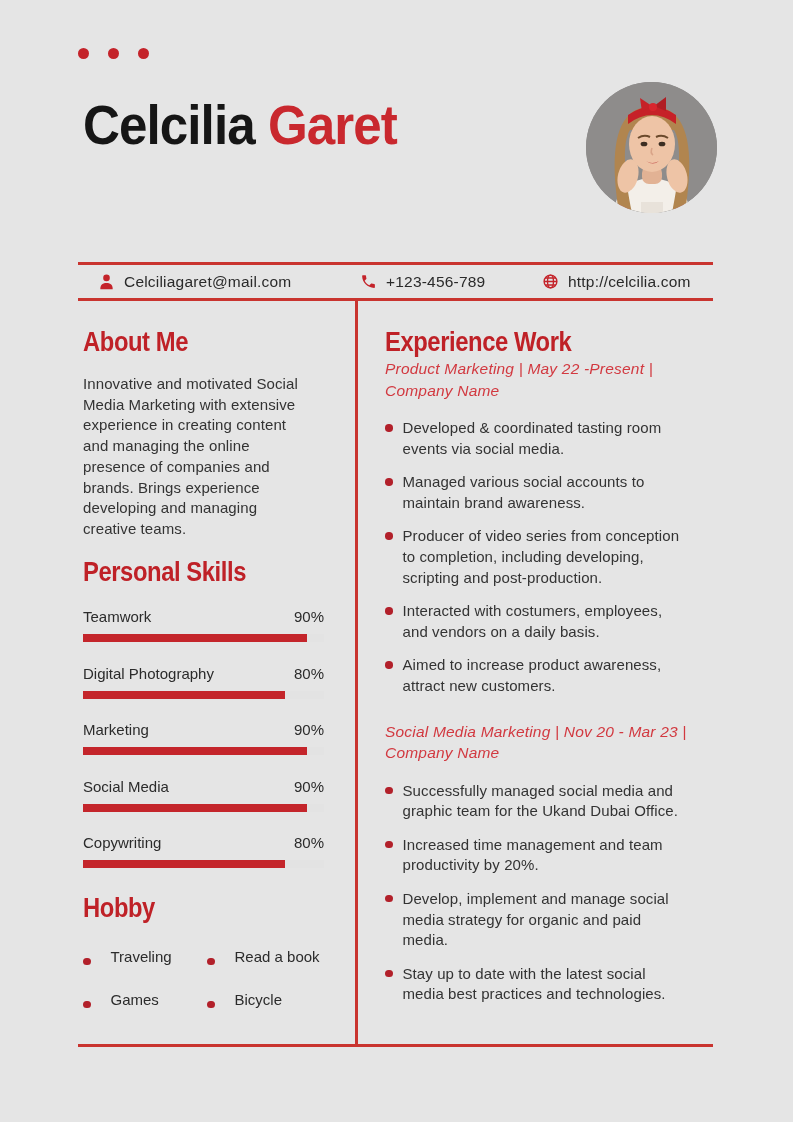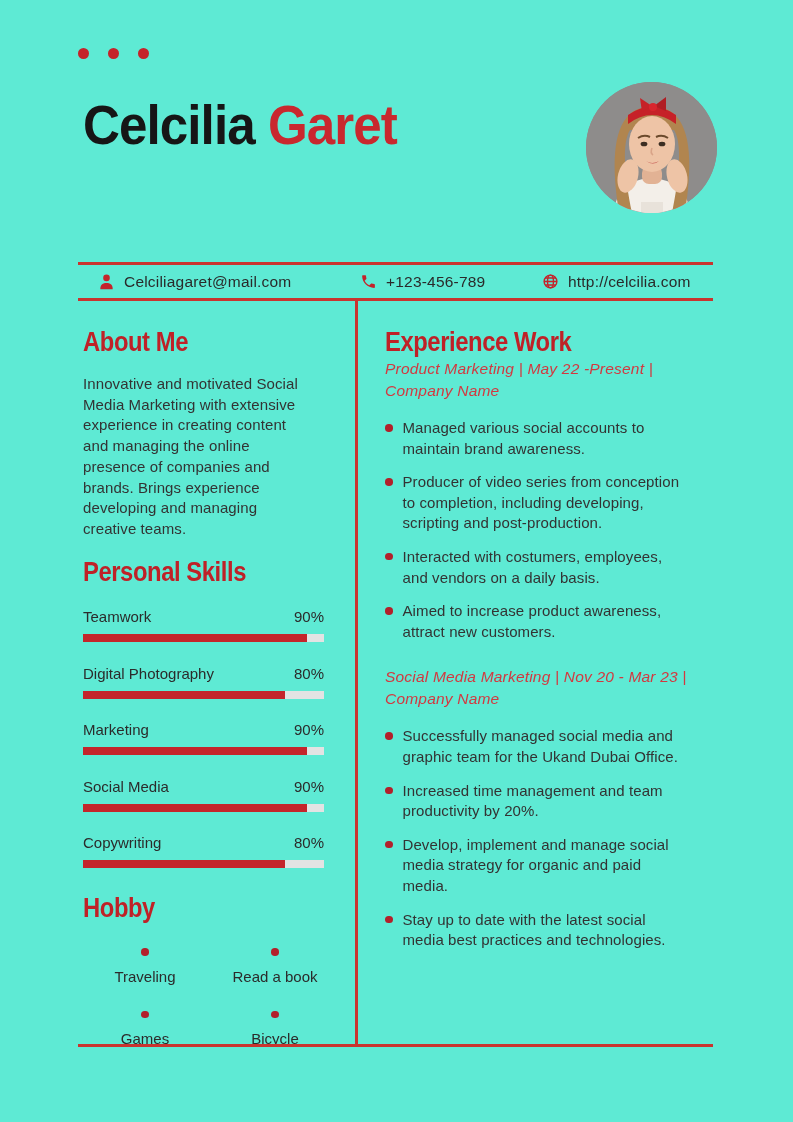--- a/index.html
+++ b/index.html
@@ -1,18 +1,18 @@
 <!DOCTYPE html>
 <html><head>
 <meta charset="utf-8">
 <style>
   * { margin:0; padding:0; box-sizing:border-box; }
   html,body { background:#ffffff; }
   .page {
-    position:relative; width:793px; height:1122px; background:#5eead4;
+    position:relative; width:793px; height:1122px; background:#e5e5e5;
     font-family:"Liberation Sans", sans-serif; overflow:hidden; margin:0 auto;
   }
   
   .dots { position:absolute; left:78px; top:48px; display:flex; gap:19px; }
   .dot { width:11px; height:11px; border-radius:50%; background:#c4232a; }
 
   
   .name {
     position:absolute; left:83px; top:94px;
     font-size:55px; font-weight:800; letter-spacing:-1px; line-height:1.15;
@@ -66,21 +66,21 @@
   .skills .h { margin-bottom:20px; }
   .skill-head { display:flex; justify-content:space-between; align-items:baseline; }
   .skill-label { font-size:15px; color:#2b2b2b; line-height:18px; }
   .skill-value { font-size:15px; color:#2b2b2b; line-height:18px; }
   .bar { margin-top:8px; width:241px; height:8px; background:#e3e3e3; }
   .bar-fill { height:8px; background:#c4252b; }
 
   .hobby { position:absolute; left:83px; top:892px; width:260px; }
   .hobby .h { margin-bottom:24px; }
   .hobby-grid { display:grid; grid-template-columns:124px auto; row-gap:26px; }
-  .hobby-item { display:flex; align-items:center; gap:12px;flex-direction:column; }
+  .hobby-item { display:flex; align-items:flex-end; gap:20px; }
   .bullet-dot { width:7.5px; height:7.5px; border-radius:50%; background:#b2202a; flex:0 0 auto; }
   .hobby-item .txt { font-size:15px; color:#2b2b2b; }
 
   .xp-job-title {
     font-style:italic; font-weight:500;
     font-size:15.5px; line-height:21.5px; color:#d23940;
     white-space:pre-line; letter-spacing:0.2px;
   }
   .xp-bullets { margin-top:17px; }
   .xp-bullet { display:flex; gap:10px; margin-bottom:13px; }
@@ -255,20 +255,25 @@
 
   <div class="col-right">
     <div class="h">Experience Work</div>
 
     <div>
       <div class="xp-job-title">Product Marketing | May 22 -Present |
 Company Name</div>
       <div class="xp-bullets">
         <div class="xp-bullet">
           <span class="bullet-dot"></span>
+          <span class="txt">Developed &amp; coordinated tasting room
+events via social media.</span>
+        </div>
+        <div class="xp-bullet">
+          <span class="bullet-dot"></span>
           <span class="txt">Managed various social accounts to
 maintain brand awareness.</span>
         </div>
         <div class="xp-bullet">
           <span class="bullet-dot"></span>
           <span class="txt">Producer of video series from conception
 to completion, including developing,
 scripting and post-production.</span>
         </div>
         <div class="xp-bullet">

